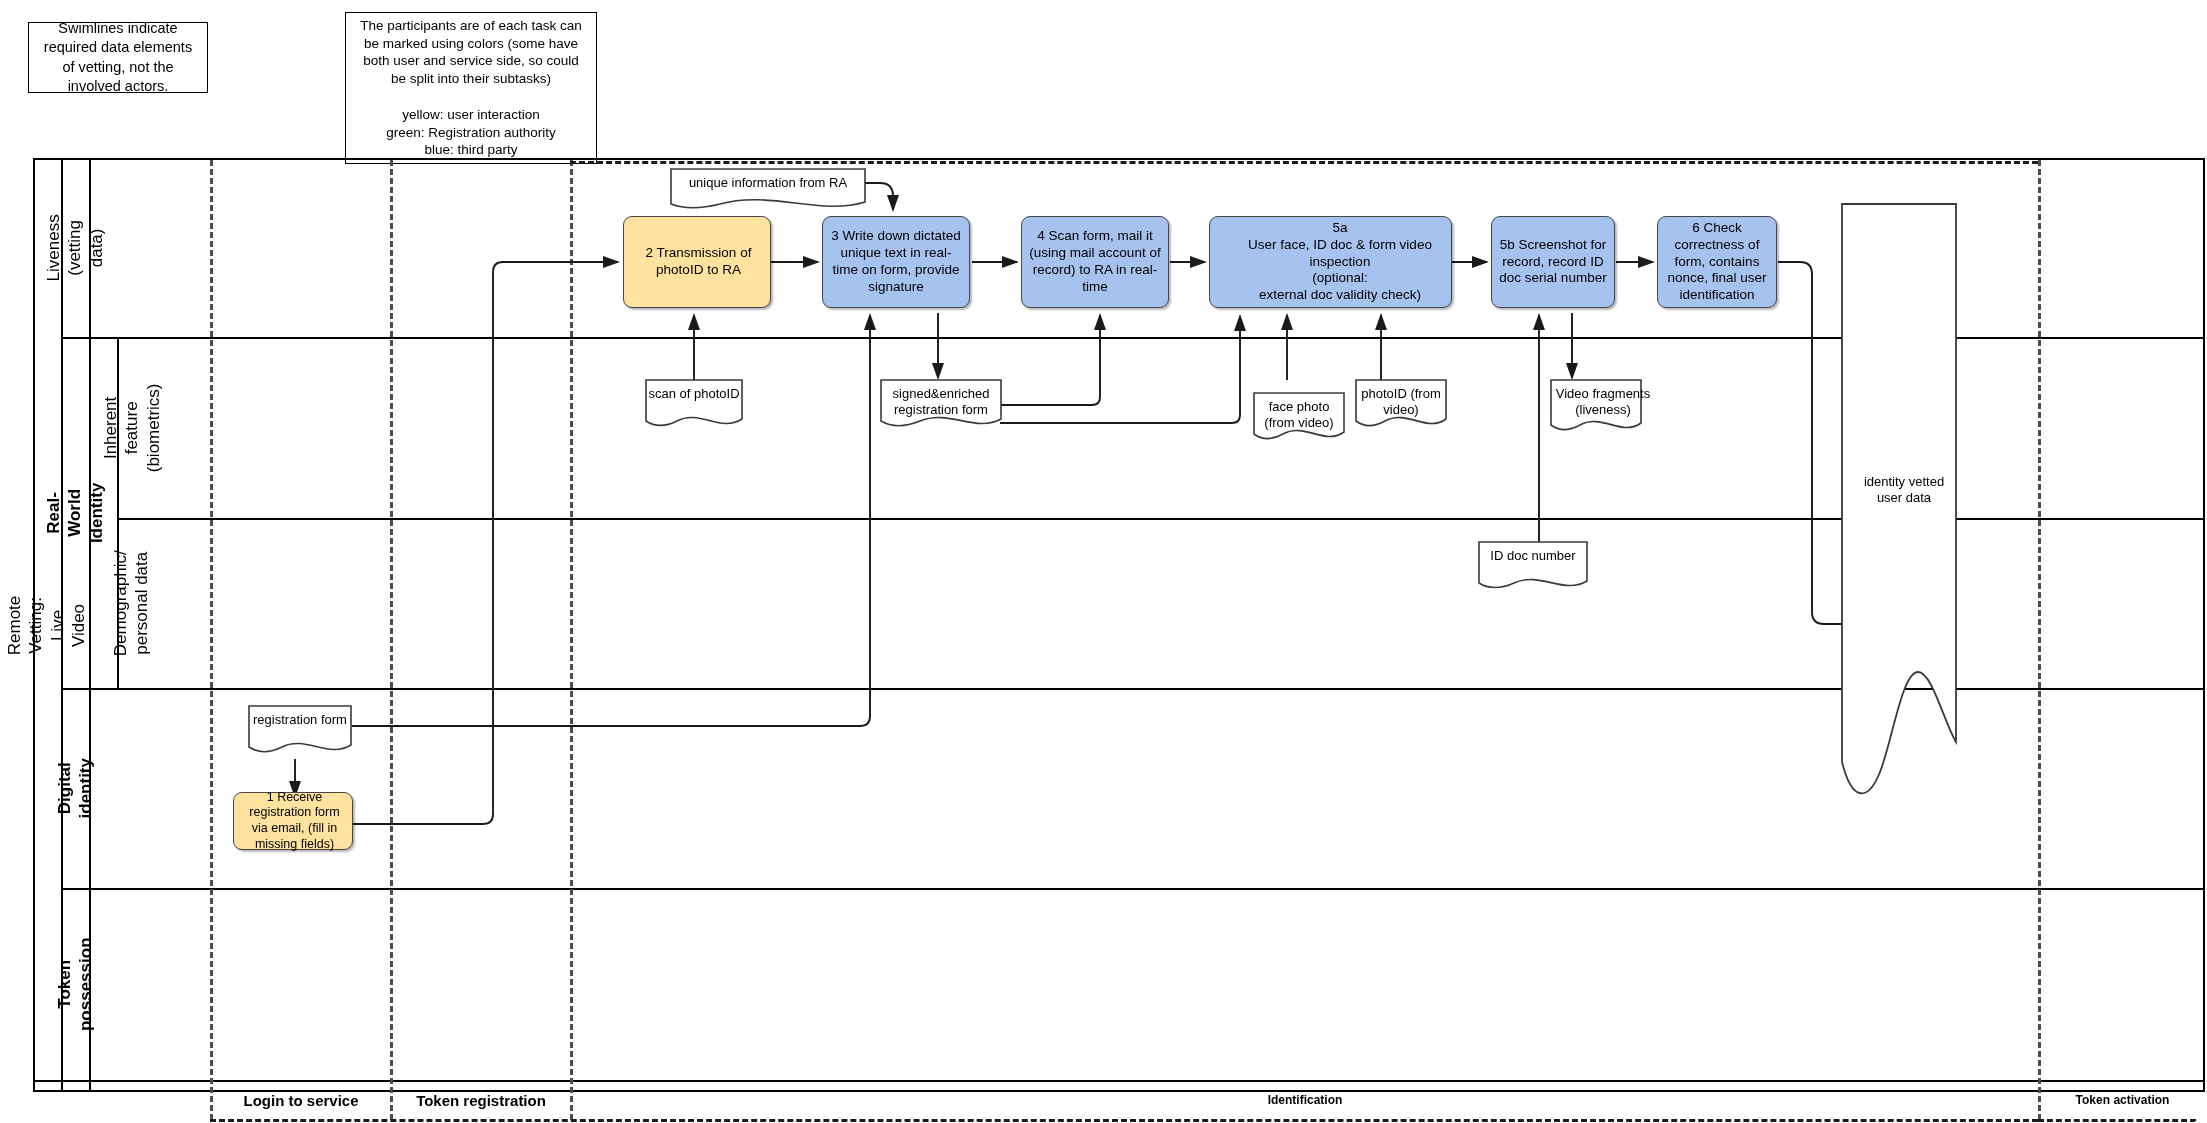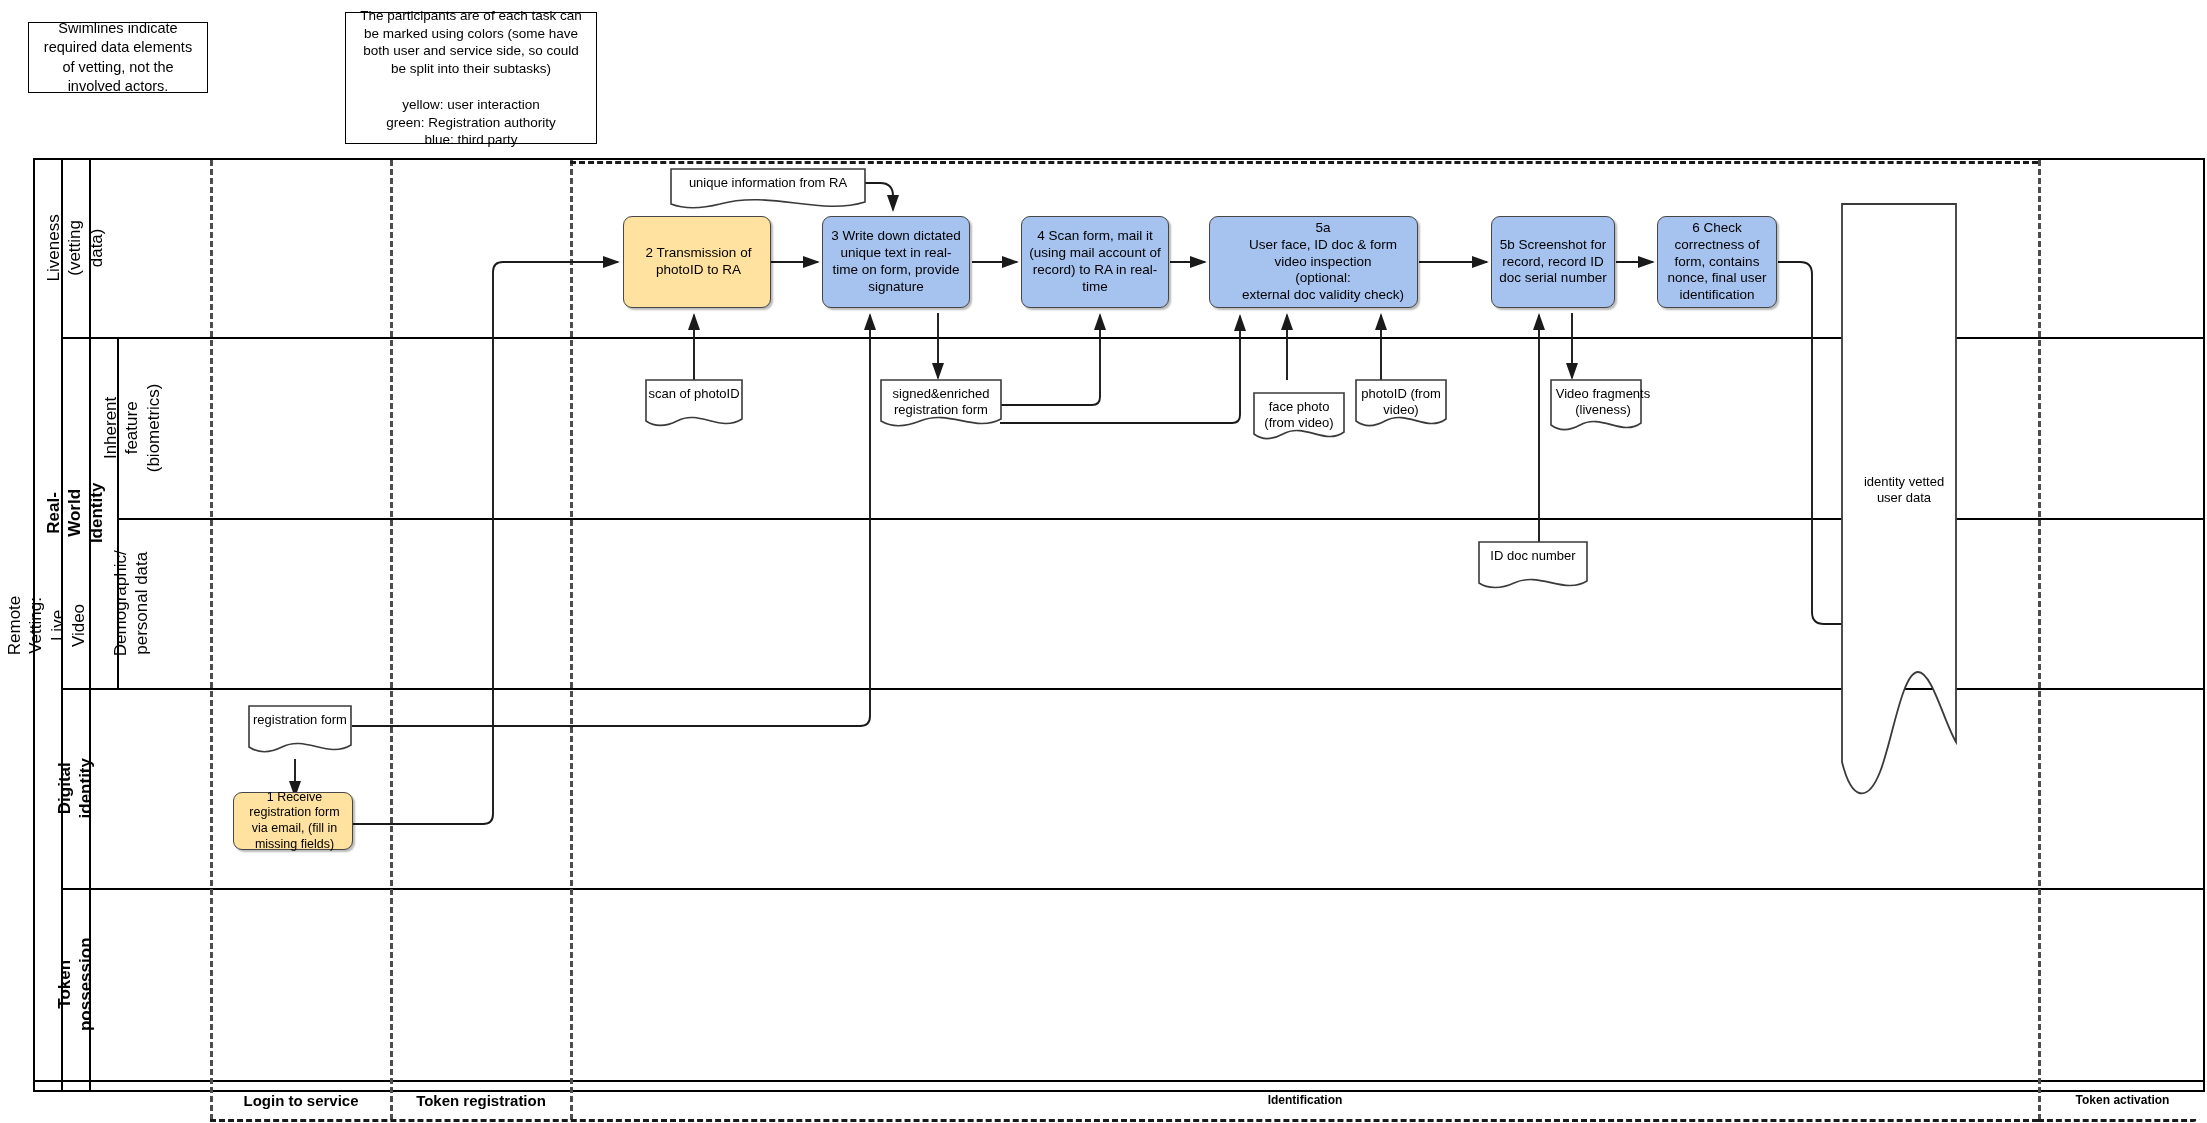--- a/index.html
+++ b/index.html
@@ -45,21 +45,21 @@
                display:flex;align-items:center;justify-content:center;}
   .phase-label.small{font-size:12px;font-weight:bold;}
 </style>
 </head>
 <body>
 
 <div id="page">
 
   <div class="note" style="left:28px;top:22px;width:180px;height:71px;">Swimlines indicate required data elements of vetting, not the involved actors.</div>
 
-  <div class="note" style="left:345px;top:12px;width:252px;height:132px;font-size:13.5px;">The participants are of each task can be marked using colors (some have both user and service side, so could be split into their subtasks)
+  <div class="note" style="left:345px;top:12px;width:252px;height:152px;font-size:13.5px;">The participants are of each task can be marked using colors (some have both user and service side, so could be split into their subtasks)
 
 yellow: user interaction
 green:  Registration authority
 blue: third party</div>
 
   <div class="frame" style="left:33px;top:158px;width:2172px;height:934px;"></div>
 
   <div class="vline" style="left:61px;top:158px;height:934px;"></div>
 
   <div class="vline" style="left:89px;top:158px;height:934px;"></div>
@@ -154,21 +154,21 @@
       <path d="M835,183 L880,183 Q893,183 893,196 L893,210" marker-end="url(#arw)"></path>
     </g>
   </svg>
 
   <div class="task yellow" style="left:623px;top:216px;width:148px;height:92px;">2 Transmission of photoID to RA</div>
 
   <div class="task blue" style="left:822px;top:216px;width:148px;height:92px;">3 Write down dictated unique text in real-time on form, provide signature</div>
 
   <div class="task blue" style="left:1021px;top:216px;width:148px;height:92px;">4 Scan form, mail it (using mail account of record) to RA in real-time</div>
 
-  <div class="task blue" style="left:1209px;top:216px;width:209px;height:92px;padding-left:24px;">5a
+  <div class="task blue" style="left:1209px;top:216px;width:243px;height:92px;padding-left:24px;">5a
 User face, ID doc &amp; form video inspection
 (optional:
 external doc validity check)</div>
 
   <div class="task blue" style="left:1491px;top:216px;width:124px;height:92px;">5b Screenshot for record, record ID doc serial number</div>
 
   <div class="task blue" style="left:1657px;top:216px;width:120px;height:92px;">6  Check correctness of form, contains nonce, final user identification</div>
 
   <div class="task yellow" style="left:233px;top:792px;width:120px;height:58px;font-size:12.5px;">1 Receive registration form via email, (fill in missing fields)</div>
 

